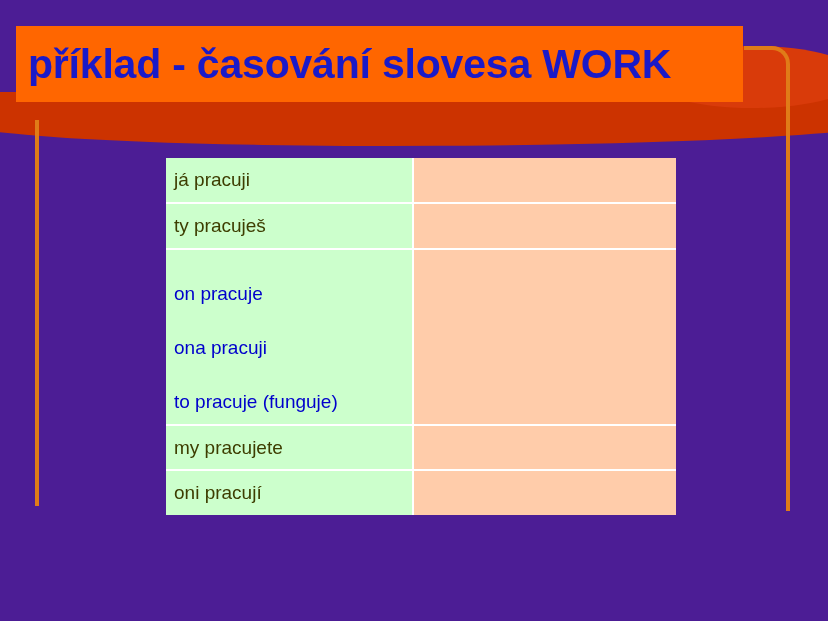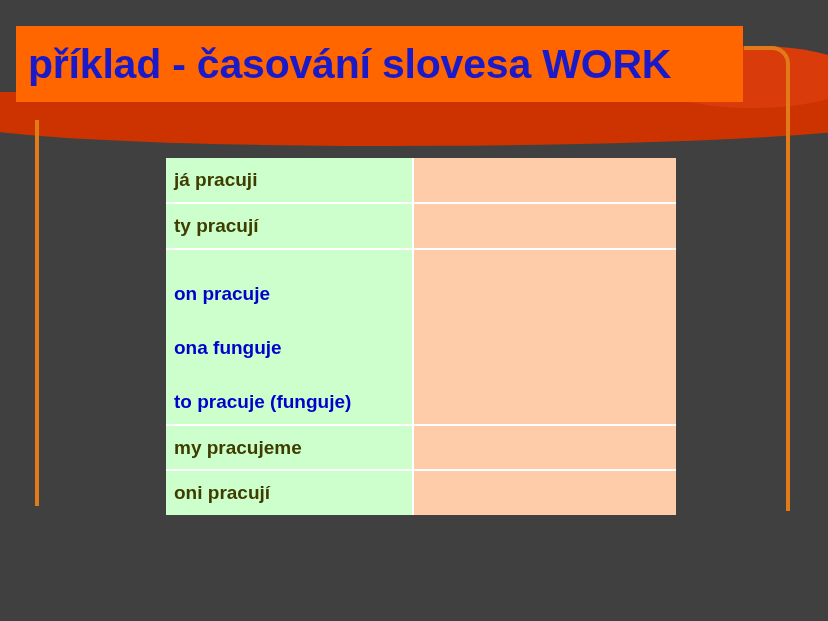--- a/index.html
+++ b/index.html
@@ -11,21 +11,21 @@
     width: 828px;
     height: 621px;
     overflow: hidden;
     font-family: "Liberation Sans", sans-serif;
   }
 
   #slide {
     position: relative;
     width: 828px;
     height: 621px;
-    background: #404040;
+    background: #4c1d95;
     overflow: hidden;
   }
 
   
   .swoosh-band {
     position: absolute;
     left: 0;
     top: 98px;
     width: 828px;
     height: 16px;
@@ -125,21 +125,21 @@
     width: 240px;
     background: #CCFFCC;
     padding: 6px 0 6px 8px !important;
   }
   .cell-blank {
     width: 268px;
     background: #FFCCAA;
   }
   .person-line {
     font-size: 19px;
-    font-weight: bold;
+    font-weight: normal;
     line-height: 1.68;
     white-space: nowrap;
     font-family: "Liberation Sans", sans-serif;
   }
   .c-olive { color: #3D3D00; }
   .c-blue  { color: #0000CC; margin-top: 22px; }
 </style>
 </head>
 <body>
 
@@ -159,35 +159,35 @@
   <table class="conj-table">
     <tbody>
         <tr>
           <td class="cell-person">
             <div class="person-line c-olive">já pracuji</div>
           </td>
           <td class="cell-blank"></td>
         </tr>
         <tr>
           <td class="cell-person">
-            <div class="person-line c-olive">ty pracují</div>
+            <div class="person-line c-olive">ty pracuješ</div>
           </td>
           <td class="cell-blank"></td>
         </tr>
         <tr>
           <td class="cell-person">
             <div class="person-line c-blue">on pracuje</div>
-            <div class="person-line c-blue">ona funguje</div>
+            <div class="person-line c-blue">ona pracuji</div>
             <div class="person-line c-blue">to pracuje (funguje)</div>
           </td>
           <td class="cell-blank"></td>
         </tr>
         <tr>
           <td class="cell-person">
-            <div class="person-line c-olive">my pracujeme</div>
+            <div class="person-line c-olive">my pracujete</div>
           </td>
           <td class="cell-blank"></td>
         </tr>
         <tr>
           <td class="cell-person">
             <div class="person-line c-olive">oni pracují</div>
           </td>
           <td class="cell-blank"></td>
         </tr>
       </tbody>

